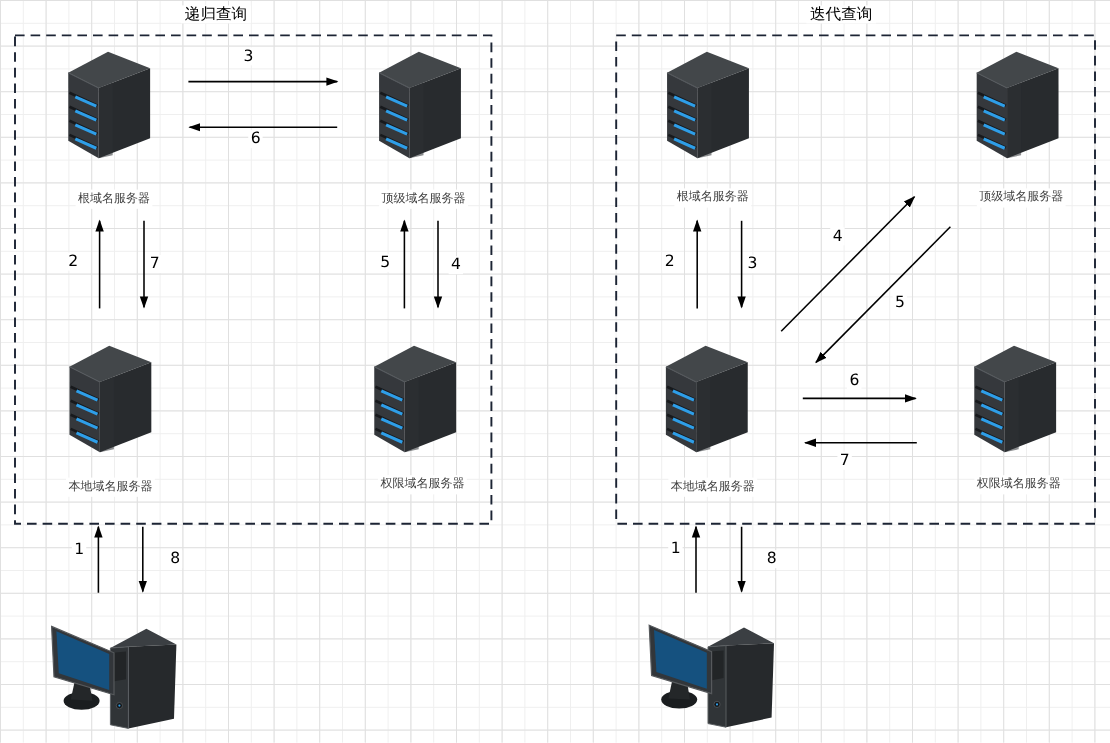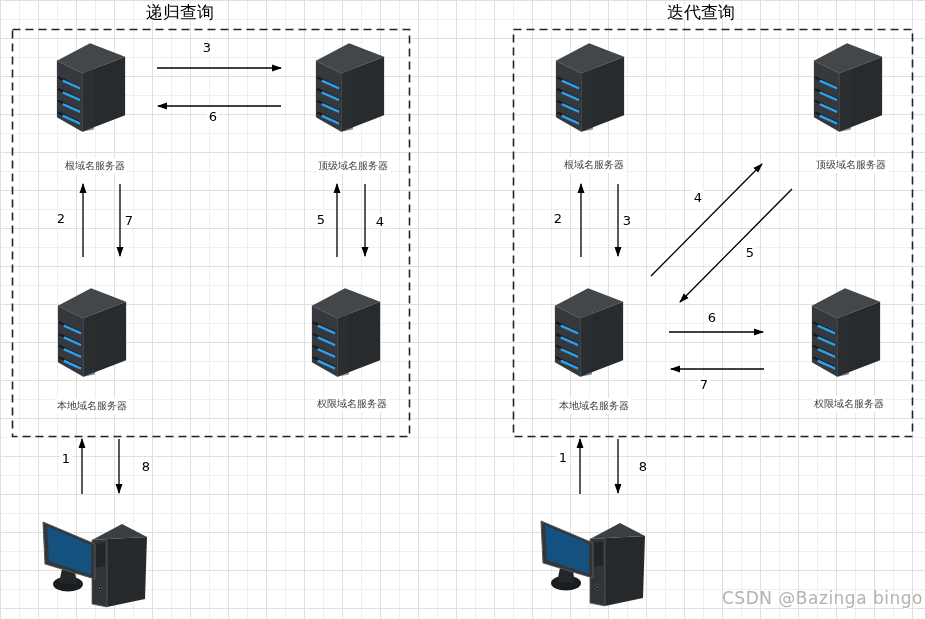--- a/index.html
+++ b/index.html
@@ -17,21 +17,21 @@
       linear-gradient(to bottom,#e0e0e0 1px,transparent 1px),
       linear-gradient(to right,#efefef 1px,transparent 1px),
       linear-gradient(to bottom,#efefef 1px,transparent 1px);
     background-size:38px 38px,38px 38px,19px 19px,19px 19px;
   }
   .overlay{position:absolute;left:0;top:0;}
   .overlay line{stroke:#000;stroke-width:1.3px;}
   .dash-box{fill:none;stroke:#1c2434;stroke-width:1.6px;stroke-dasharray:8 5;}
   .title,.lbl,.num,.wm{position:absolute;transform:translate(-50%,-50%);white-space:nowrap;}
   .title{
-    font-size:17px;color:#000;background:#fff;padding:0 3px;line-height:15px;
+    font-size:13px;color:#000;background:#fff;padding:0 3px;line-height:15px;
   }
   .lbl{
     font-size:10px;color:#404040;background:#fff;padding:0 2px;line-height:16px;
   }
   .num{
     font-size:13px;color:#000;background:#fff;padding:0 2px;line-height:15px;
   }
   .node-icon{position:absolute;}
   .wm{
     font-size:17px;letter-spacing:.5px;color:#b6b1ac;
@@ -161,15 +161,14 @@
 
   <div class="num" style="left:558px;top:218px">2</div>
   <div class="num" style="left:627px;top:220px">3</div>
   <div class="num" style="left:698px;top:197px">4</div>
   <div class="num" style="left:750px;top:252px">5</div>
   <div class="num" style="left:712px;top:317px">6</div>
   <div class="num" style="left:704px;top:384px">7</div>
   <div class="num" style="left:563px;top:457px">1</div>
   <div class="num" style="left:643px;top:466px">8</div>
 
-  <div class="wm" style="left:722px;top:598px">CSDN @Bazinga bingo</div>
 
 </div>
 
 </body></html>

